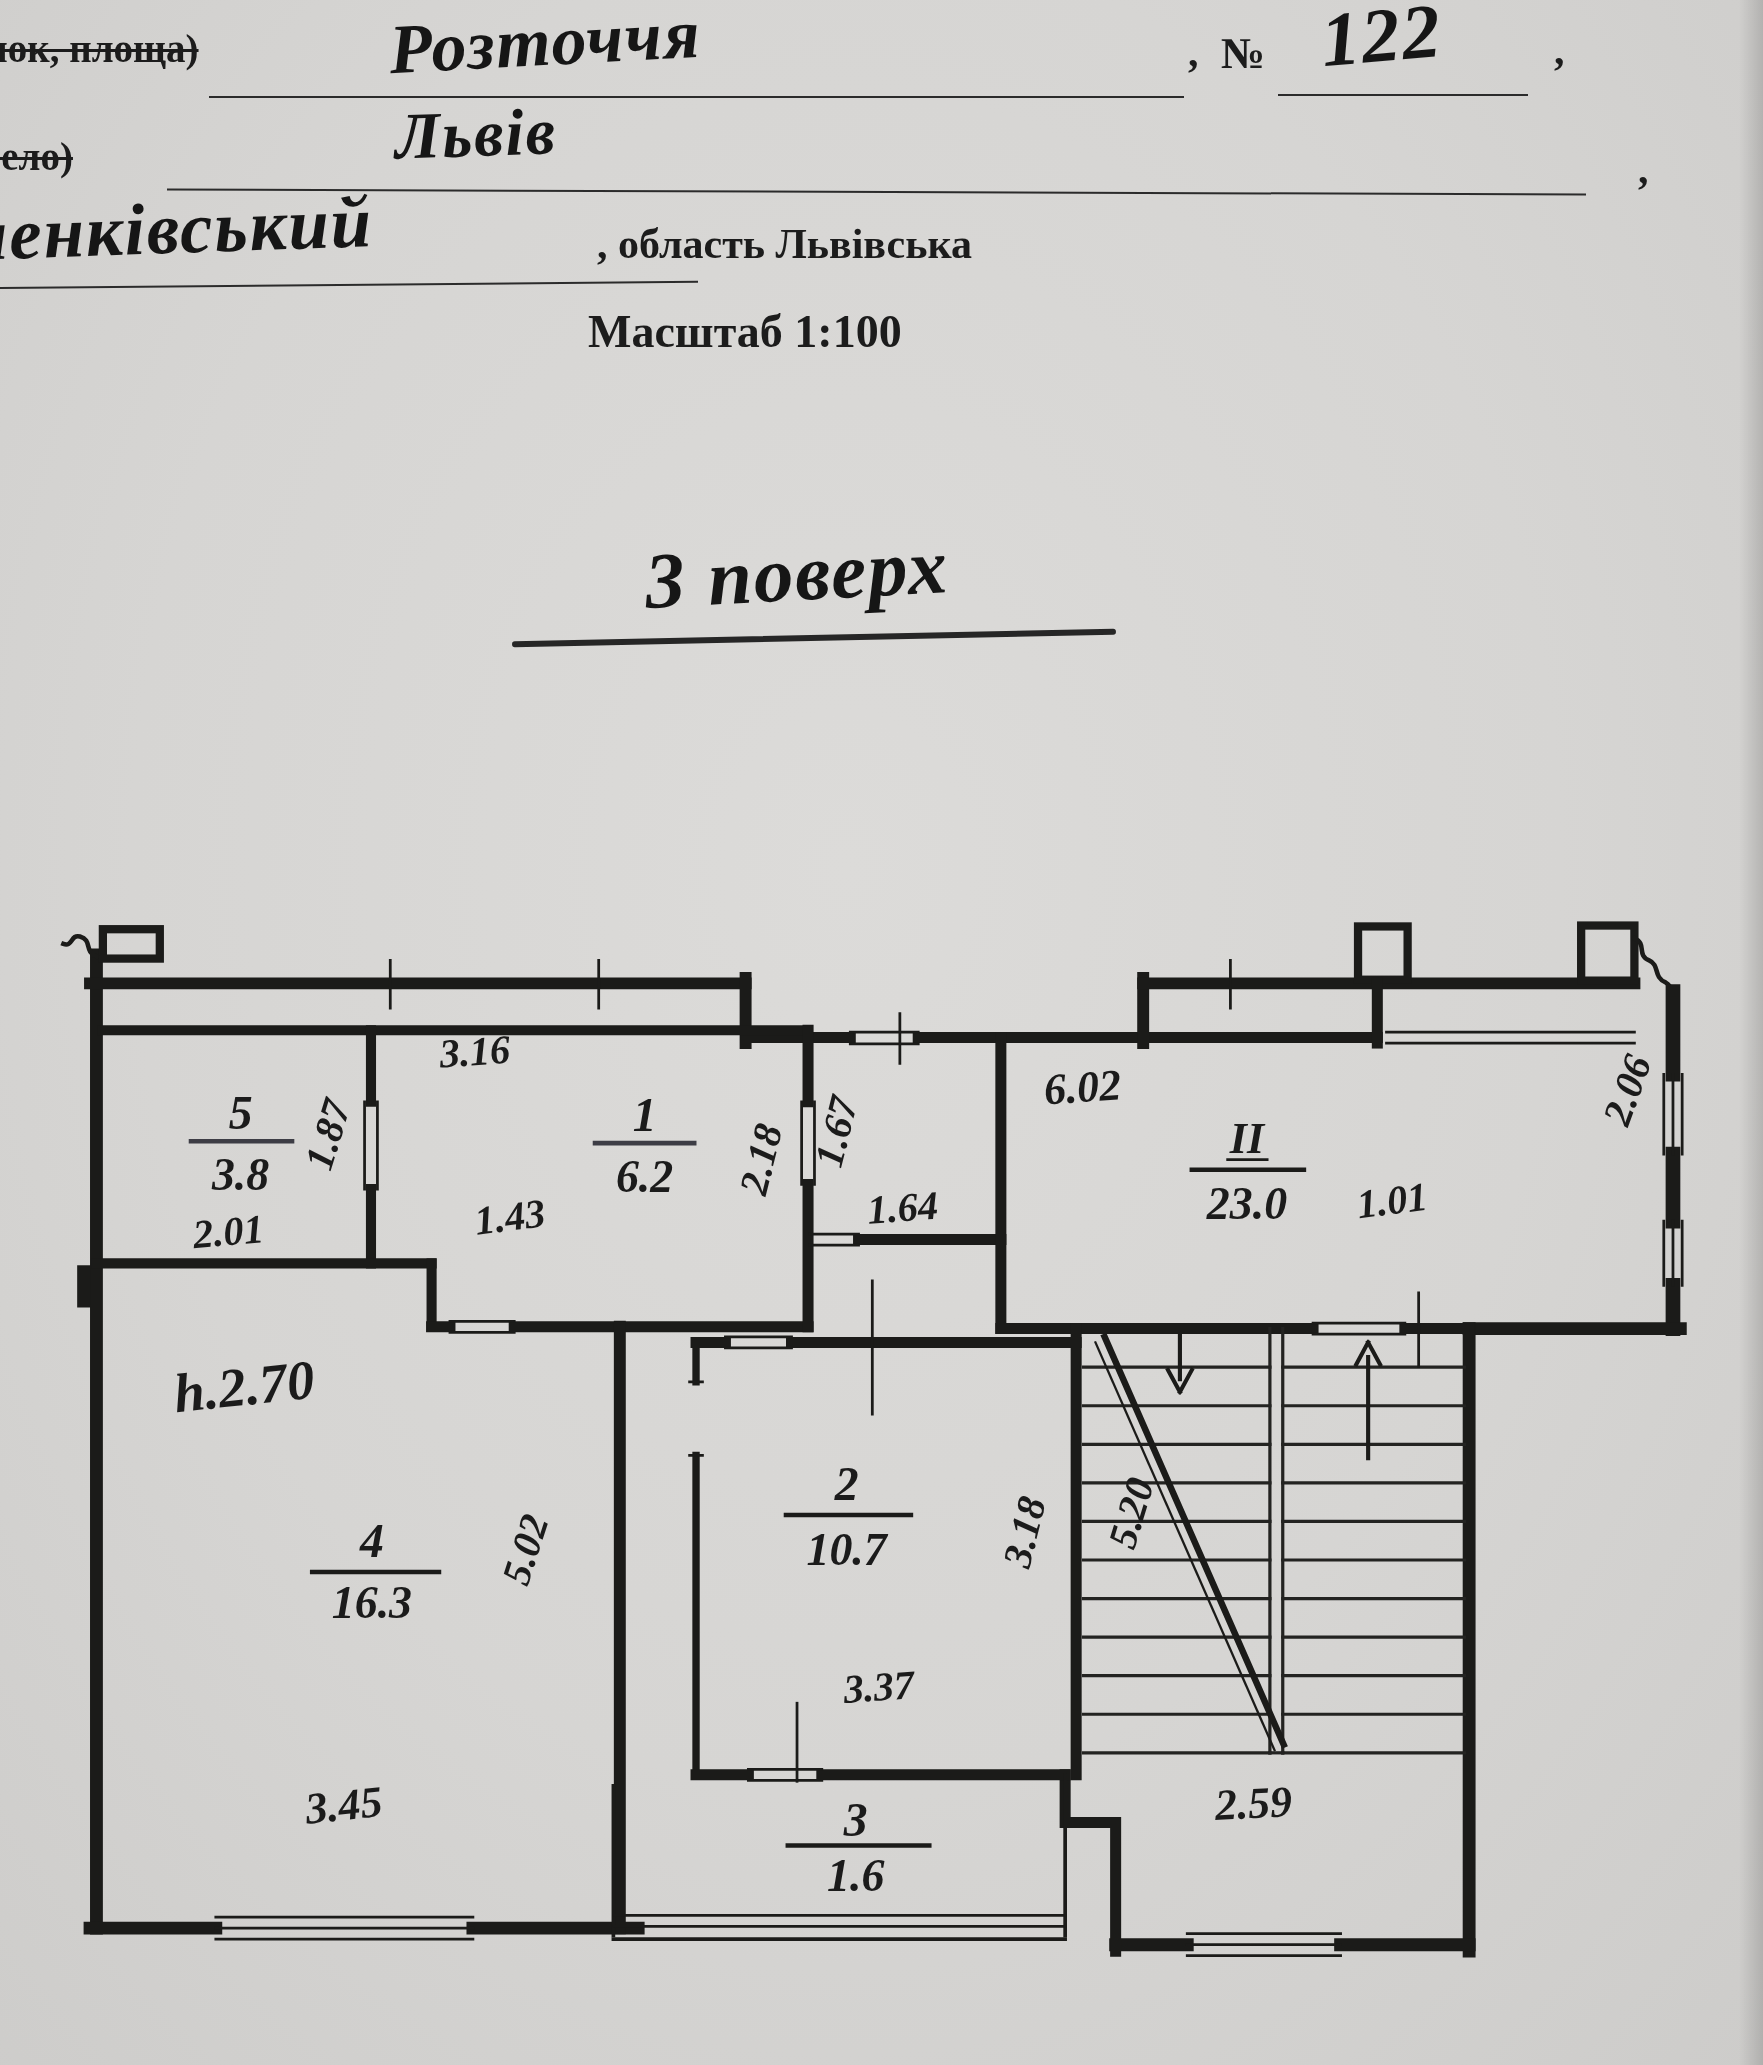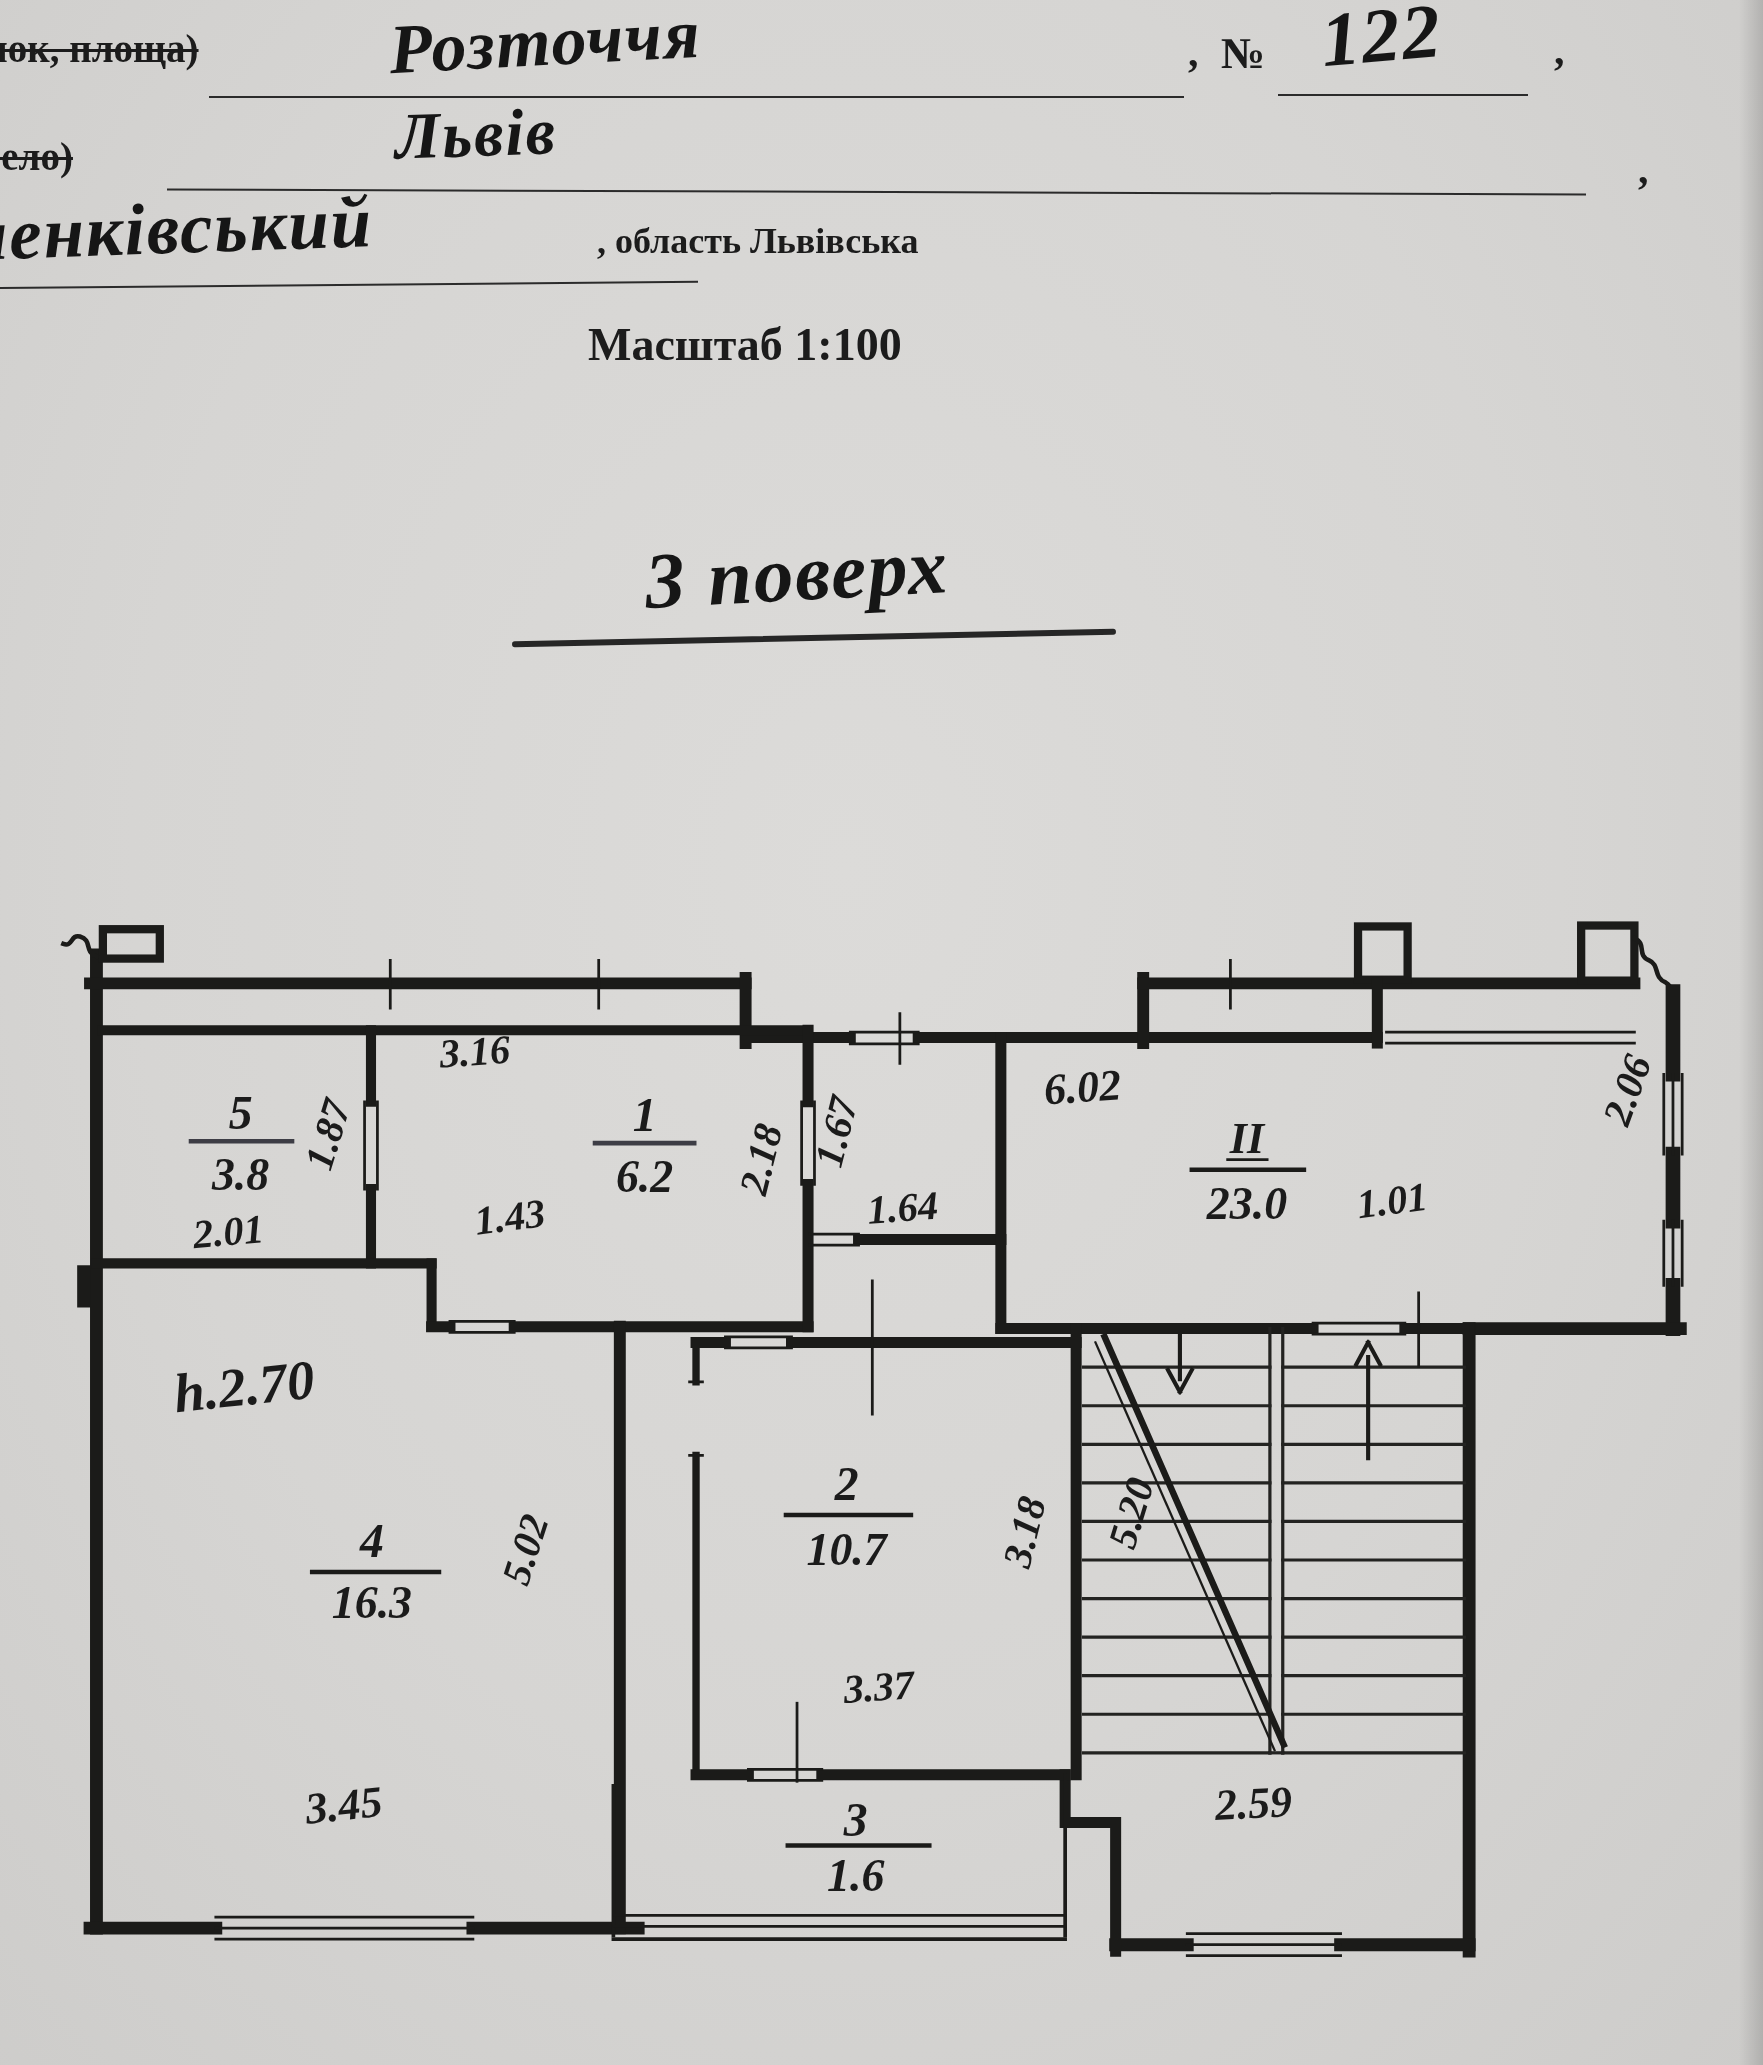--- a/index.html
+++ b/index.html
@@ -33,24 +33,24 @@
   <div class="printed" style="left:1554px;top:26px;font-size:42px;">,</div>
   <div class="rule" style="left:209px;top:96px;width:975px;"></div>
   <div class="rule" style="left:1278px;top:94px;width:250px;"></div>
 
   <div class="printed-cut" style="left:-16.5px;top:134px;font-size:39px;">село)</div>
   <div class="hand" style="left:395px;top:96px;font-size:66px;transform:rotate(-2deg);">Львів</div>
   <div class="rule" style="left:167px;top:191px;width:1419px;transform:rotate(.2deg);"></div>
   <div class="printed" style="left:1638px;top:145px;font-size:42px;">,</div>
 
   <div class="hand" style="left:-31px;top:187px;font-size:73px;transform:rotate(-2deg);">ченківський</div>
-  <div class="printed" style="left:597px;top:220px;font-size:36px;">, область Львівська</div>
+  <div class="printed" style="left:597px;top:220px;font-size:42px;">, область Львівська</div>
   <div class="rule" style="left:-27.5px;top:284px;width:725px;transform:rotate(-.5deg);"></div>
 
-  <div class="printed" style="left:588px;top:318px;font-size:46px;">Масштаб 1:100</div>
+  <div class="printed" style="left:588px;top:305px;font-size:46px;">Масштаб 1:100</div>
 
   <div class="hand" style="left:645px;top:529px;font-size:79px;transform:rotate(-3deg);">3 поверх</div>
   <div class="thickrule" style="left:512px;top:635px;width:604px;height:6.4px;transform:rotate(-1.2deg);"></div>
 
   <svg width="1763" height="2065" viewBox="0 0 1920 2249">
     <g stroke="#1b1b19" stroke-linecap="square" fill="none">
 
       <g>
         <path d="M105 1040 V2100" stroke-width="14"></path>
         <rect x="112" y="1012" width="62" height="32" stroke-width="9"></rect>

